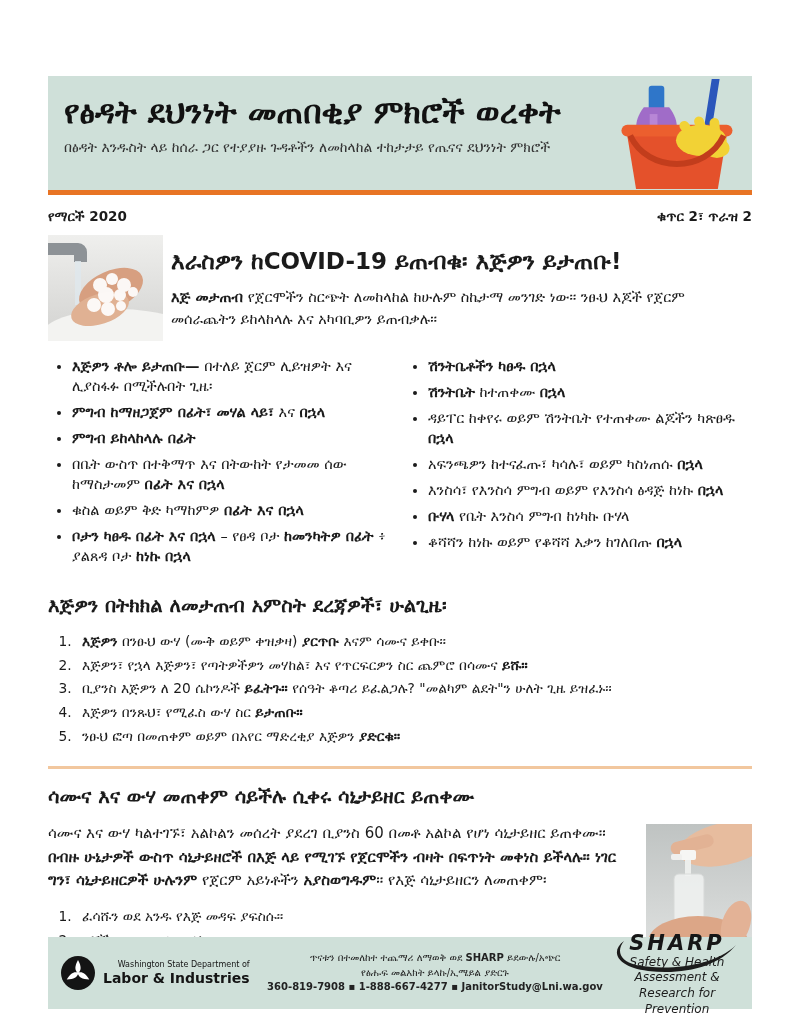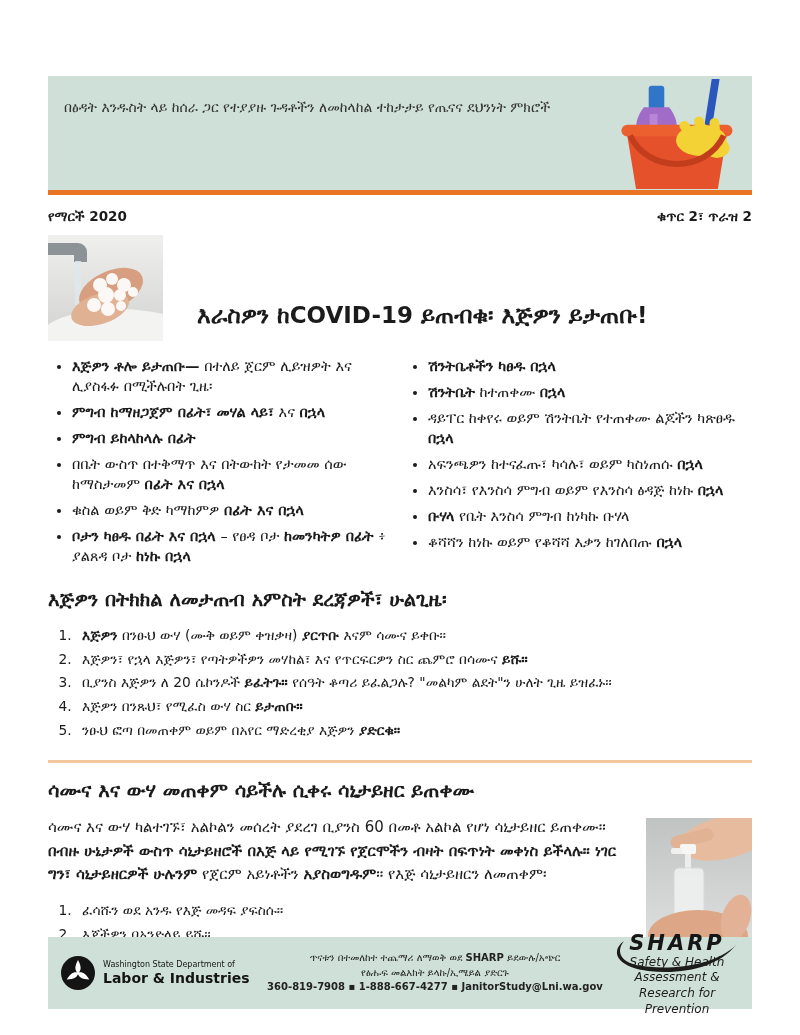--- a/index.html
+++ b/index.html
@@ -21,62 +21,63 @@
     background:var(--band_green);border-bottom:5px solid var(--accent_orange);
     padding:16px 150px 0 16px;
   }
   .masthead h1{margin:0;font-size:32px;line-height:1.25;font-weight:bold;color:#111;letter-spacing:0;}
   .mast-sub{margin:7px 0 0;font-size:14px;color:#333;}
   .bucket{position:absolute;right:8px;bottom:-1px;width:138px;height:112px;}
   
   .meta{display:flex;justify-content:space-between;margin:13px 48px 0;font-size:13.5px;font-weight:bold;}
   
   .sec1{margin:10px 48px 0;}
-  .row{display:flex;gap:34px;align-items:flex-end;}
+  .row{display:flex;gap:8px;align-items:center;}
   .wash-photo{flex:none;width:115px;height:106px;display:block;}
   .sec1-text h2{margin:2px 0 12px;font-size:23px;font-weight:bold;}
   .intro{margin:0;font-size:14.5px;line-height:1.5;}
   .cols{display:flex;gap:8px;margin-top:15px;justify-content:flex-end;}
   .blist{flex:1;margin:0;padding-left:24px;font-size:14.5px;line-height:1.38;}
   .blist li{margin-bottom:6px;}
   
-  .sec2{margin:16px 48px 0;}
+  .sec2{margin:22px 48px 0;}
   .sec2 h2,.sec3 h2{margin:0 0 14px;font-size:19.5px;font-weight:bold;}
   .steps{margin:0;padding-left:28px;font-size:13.8px;line-height:1.5;}
   .steps li{margin-bottom:3px;padding-left:6px;}
   
   .divider{margin:20px 48px 16px;height:3px;background:var(--divider_peach);}
   
   .sec3{margin:0 48px;}
   .san-row{display:flex;gap:18px;align-items:flex-start;}
   .san-left{flex:1;}
   .san-para{margin:0 0 14px;font-size:15px;line-height:1.55;}
   .san-photo{flex:none;width:106px;height:142px;display:block;margin-top:2px;}
   
   .footband{
     position:absolute;left:48px;right:48px;top:937px;height:72px;
     background:var(--band_green);display:flex;align-items:center;gap:8px;padding:0 12px;
   }
   .lni{display:flex;align-items:center;gap:7px;width:196px;flex:none;}
   .lni-mark{flex:none;}
-  .lni-text{display:flex;flex-direction:column;line-height:1.15;}
+  .lni-text{display:flex;flex-direction:column;line-height:1.15;align-items:flex-end;}
   .lni-small{font-size:8px;color:#141414;}
   .lni-big{font-size:14px;font-weight:bold;color:#141414;}
   .contact{flex:1;text-align:center;font-size:10px;line-height:1.45;color:#222;}
   .sharp{position:relative;width:126px;flex:none;text-align:center;padding-top:2px;}
   .sharp-swoosh{position:absolute;left:0;top:4px;width:126px;height:44px;}
   .sharp-name{position:relative;display:block;font-size:21px;font-weight:bold;font-style:italic;letter-spacing:3px;color:#161616;}
   .sharp-tag{position:relative;display:block;font-size:12px;font-style:italic;color:#1d1d1d;line-height:1.3;}
 </style>
 </head>
 <body>
 
 <div class="page">
 
   <header class="masthead">
+    <h1>የፅዳት ደህንነት መጠበቂያ ምክሮች ወረቀት</h1>
     <p class="mast-sub">በፅዳት እንዱስት ላይ ከሰራ ጋር የተያያዙ ጉዳቶችን ለመከላከል ተከታታይ የጤናና ደህንነት ምክሮች</p>
     <svg class="bucket" viewBox="0 0 140 115" aria-hidden="true">
       <rect x="103" y="-14" width="8" height="92" rx="4" fill="#2b56bb" transform="rotate(9 107 30)"></rect>
       <rect x="43" y="7" width="16" height="25" rx="3" fill="#2f76c9"></rect>
       <path d="M38 29 h26 c6 8 8 14 8 22 v34 h-42 v-34 c0-8 2-14 8-22z" fill="#a06cc8"></path>
       <path d="M44 36 h8 v30 h-8z" fill="#b886d6"></path>
       <path d="M20 52 h104 l-10 61 h-84 z" fill="#e4512b"></path>
       <rect x="15" y="47" width="114" height="12" rx="6" fill="#ec5f2e"></rect>
       <g fill="#f2d235">
         <rect x="78" y="42" width="10" height="23" rx="5" transform="rotate(-35 83 53)"></rect>
@@ -116,20 +117,21 @@
           <circle cx="58" cy="60" r="8"></circle>
             <circle cx="72" cy="60" r="6"></circle>
             <circle cx="46" cy="70" r="7"></circle>
           <circle cx="60" cy="74" r="7"></circle>
             <circle cx="73" cy="71" r="5"></circle>
             <circle cx="85" cy="57" r="5"></circle>
         </g>
       </svg>
       <div class="sec1-text">
         <h2>እራስዎን ከCOVID-19 ይጠብቁ፡ እጅዎን ይታጠቡ!</h2>
+        <p class="intro"><b>እጅ መታጠብ</b><span> የጀርሞችን ስርጭት ለመከላከል ከሁሉም ስኬታማ መንገድ ነው። ንፁህ እጆች የጀርም መሰራጨትን ይከላከላሉ እና አካባቢዎን ይጠብቃሉ።</span></p>
       </div>
     </div>
     <div class="cols">
       <ul class="blist">
           <li><b>እጅዎን ቶሎ ይታጠቡ—</b><span> በተለይ ጀርም ሊይዝዎት እና ሊያስፋፉ በሚችሉበት ጊዜ፡</span></li>
           <li><b>ምግብ ከማዘጋጀም በፊት፣ መሃል ላይ፣</b><span> እና </span><b>በኋላ</b></li>
           <li><b>ምግብ ይከላከላሉ በፊት</b></li>
           <li><span>በቤት ውስጥ በተቅማጥ እና በትውከት የታመመ ሰው ከማስታመም </span><b>በፊት እና በኋላ</b></li>
           <li><span>ቁስል ወይም ቅድ ካማከምዎ </span><b>በፊት እና በኋላ</b></li>
           <li><b>ቦታን ካፀዱ በፊት እና በኋላ</b><span> – የፀዳ ቦታ </span><b>ከመንካትዎ በፊት</b><span> ፥ ያልጸዳ ቦታ </span><b>ከነኩ በኋላ</b></li>

